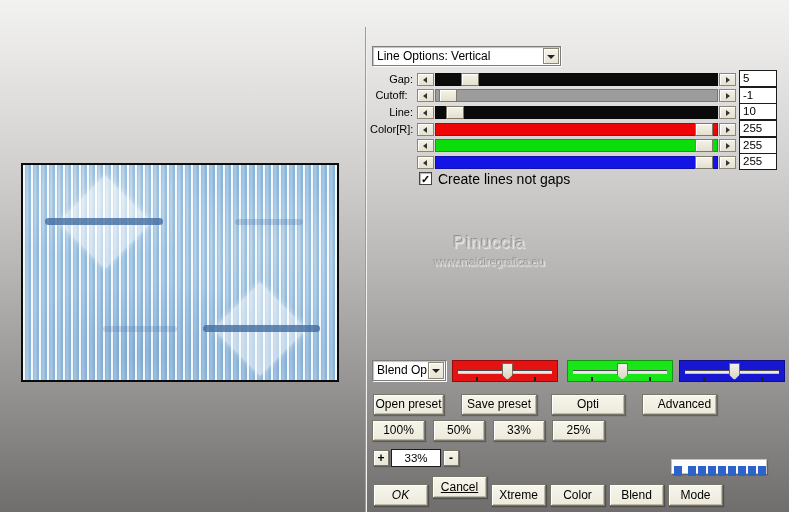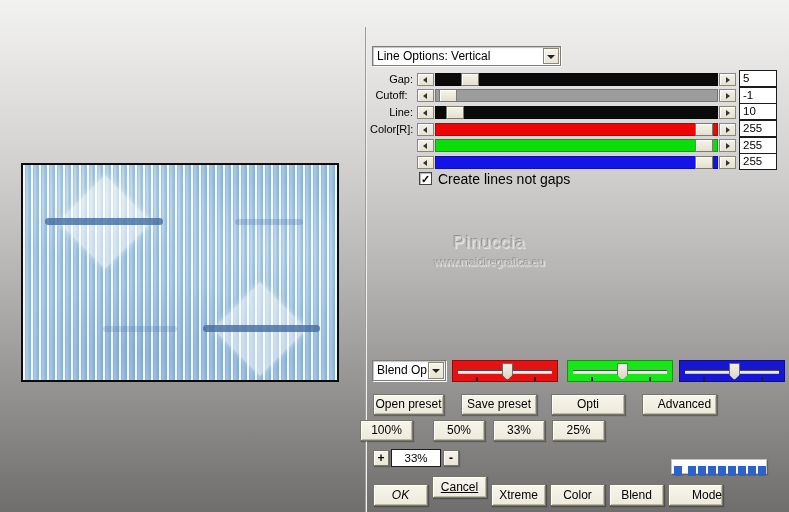--- a/index.html
+++ b/index.html
@@ -310,33 +310,33 @@
     <div class="rgb-thumb" style="left: 47%;"></div>
     <span class="tick t1"></span>
       <span class="tick t2"></span>
   </div>
 
   <div class="btn" style="left:373px; top:394px; width:71px;">Open preset</div>
   <div class="btn" style="left:461px; top:394px; width:76px;">Save preset</div>
   <div class="btn" style="left:551px; top:394px; width:74px;">Opti</div>
   <div class="btn" style="left:642px; top:394px; width:75px;padding-left:10px;">Advanced</div>
 
-  <div class="btn" style="left:360px; top:420px; width:53px;">100%</div>
+  <div class="btn" style="left:372px; top:420px; width:53px;">100%</div>
   <div class="btn" style="left:433px; top:420px; width:52px;">50%</div>
   <div class="btn" style="left:493px; top:420px; width:52px;">33%</div>
   <div class="btn" style="left:552px; top:420px; width:53px;">25%</div>
 
   <div class="mini-btn" style="left:373px; top:450px;">+</div>
   <div class="zoom-box">33%</div>
   <div class="mini-btn" style="left:443px; top:450px;">-</div>
 
   <div class="progress" style="--seg: #2d62c8;">
     <span class="seg"></span>
   <span class="seg"></span><span class="seg"></span><span class="seg"></span><span class="seg"></span><span class="seg"></span><span class="seg"></span><span class="seg"></span><span class="seg"></span></div>
 
   <div class="btn" style="left:373px; top:484px; width:55px; height:22px; line-height:20px;font-style:italic;">OK</div>
   <div class="btn" style="left:432px; top:476px; width:55px; height:22px; line-height:20px;text-decoration:underline;">Cancel</div>
   <div class="btn" style="left:491px; top:484px; width:55px; height:22px; line-height:20px;">Xtreme</div>
   <div class="btn" style="left:550px; top:484px; width:55px; height:22px; line-height:20px;">Color</div>
   <div class="btn" style="left:609px; top:484px; width:55px; height:22px; line-height:20px;">Blend</div>
-  <div class="btn" style="left:668px; top:484px; width:55px; height:22px; line-height:20px;text-align:right;">Mode</div>
+  <div class="btn" style="left:668px; top:484px; width:55px; height:22px; line-height:20px;">Mode</div>
 
 </div>
 
 </body></html>

